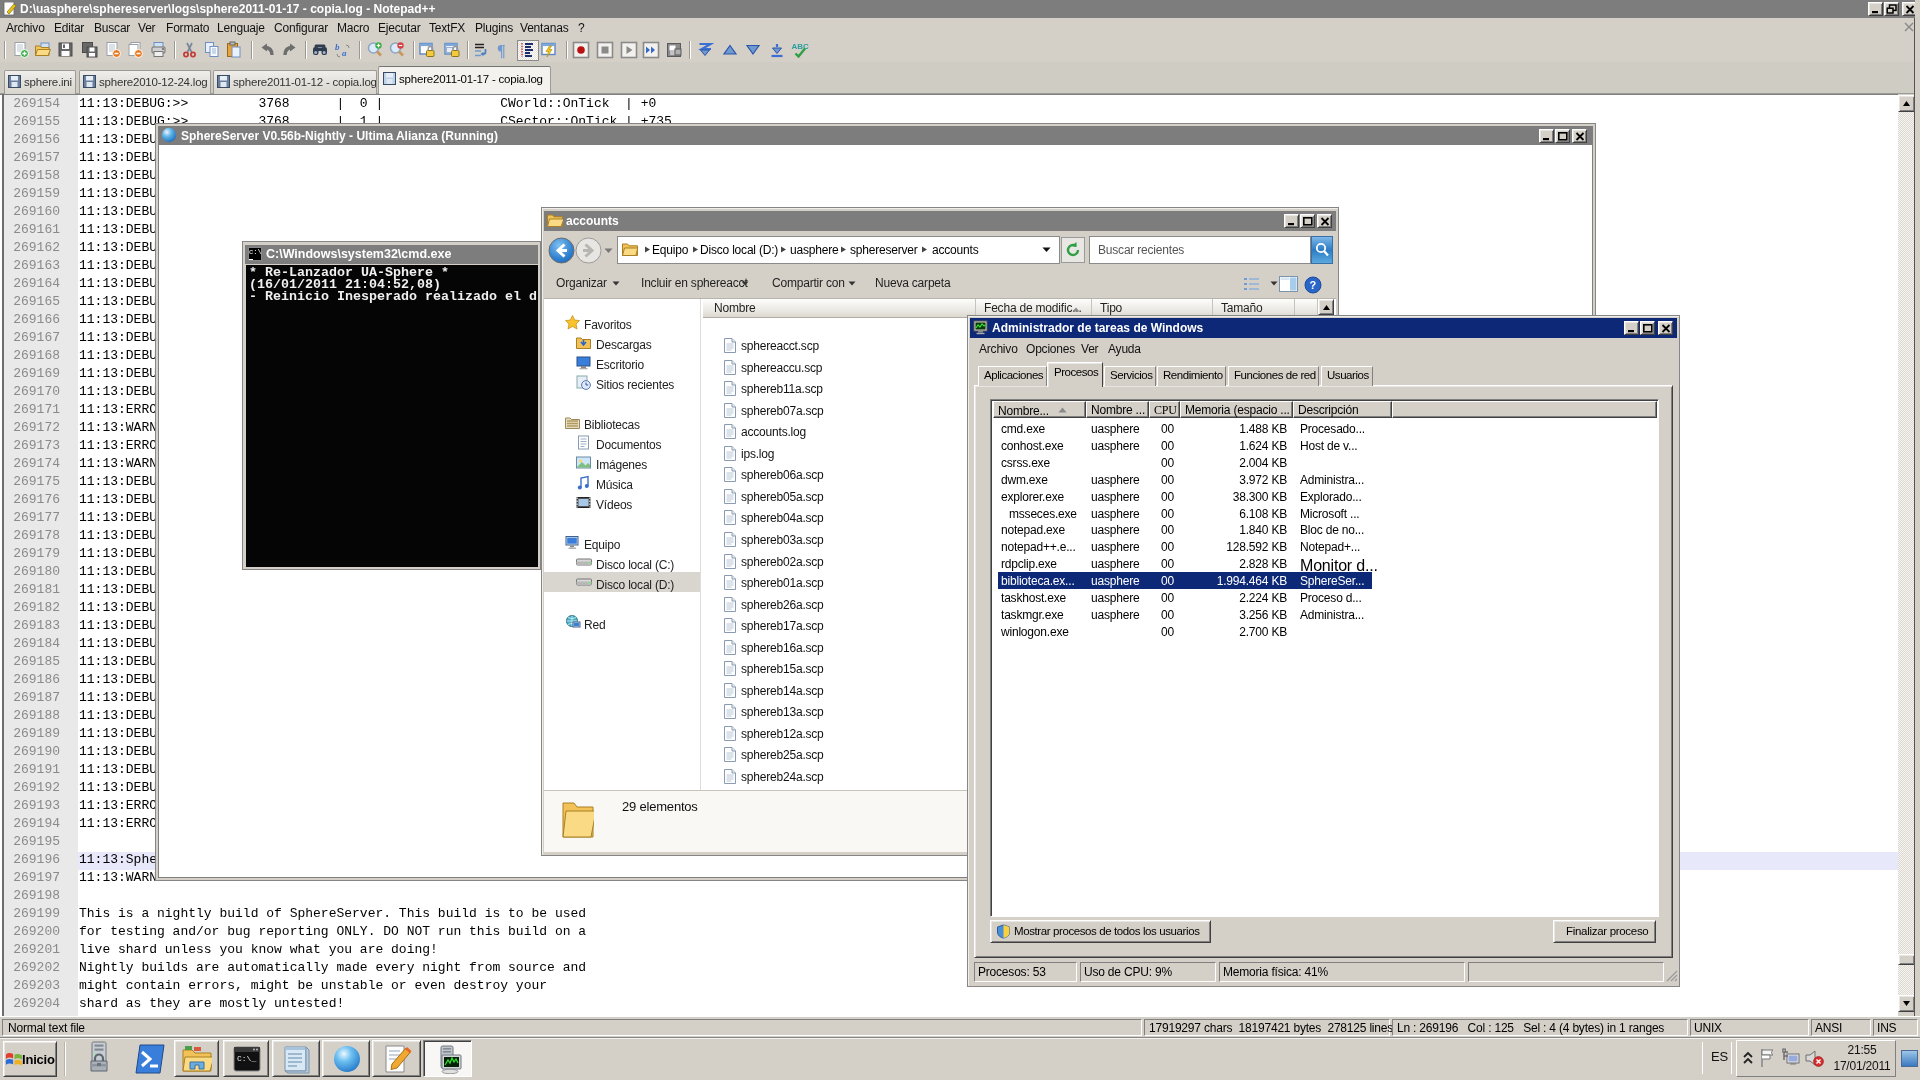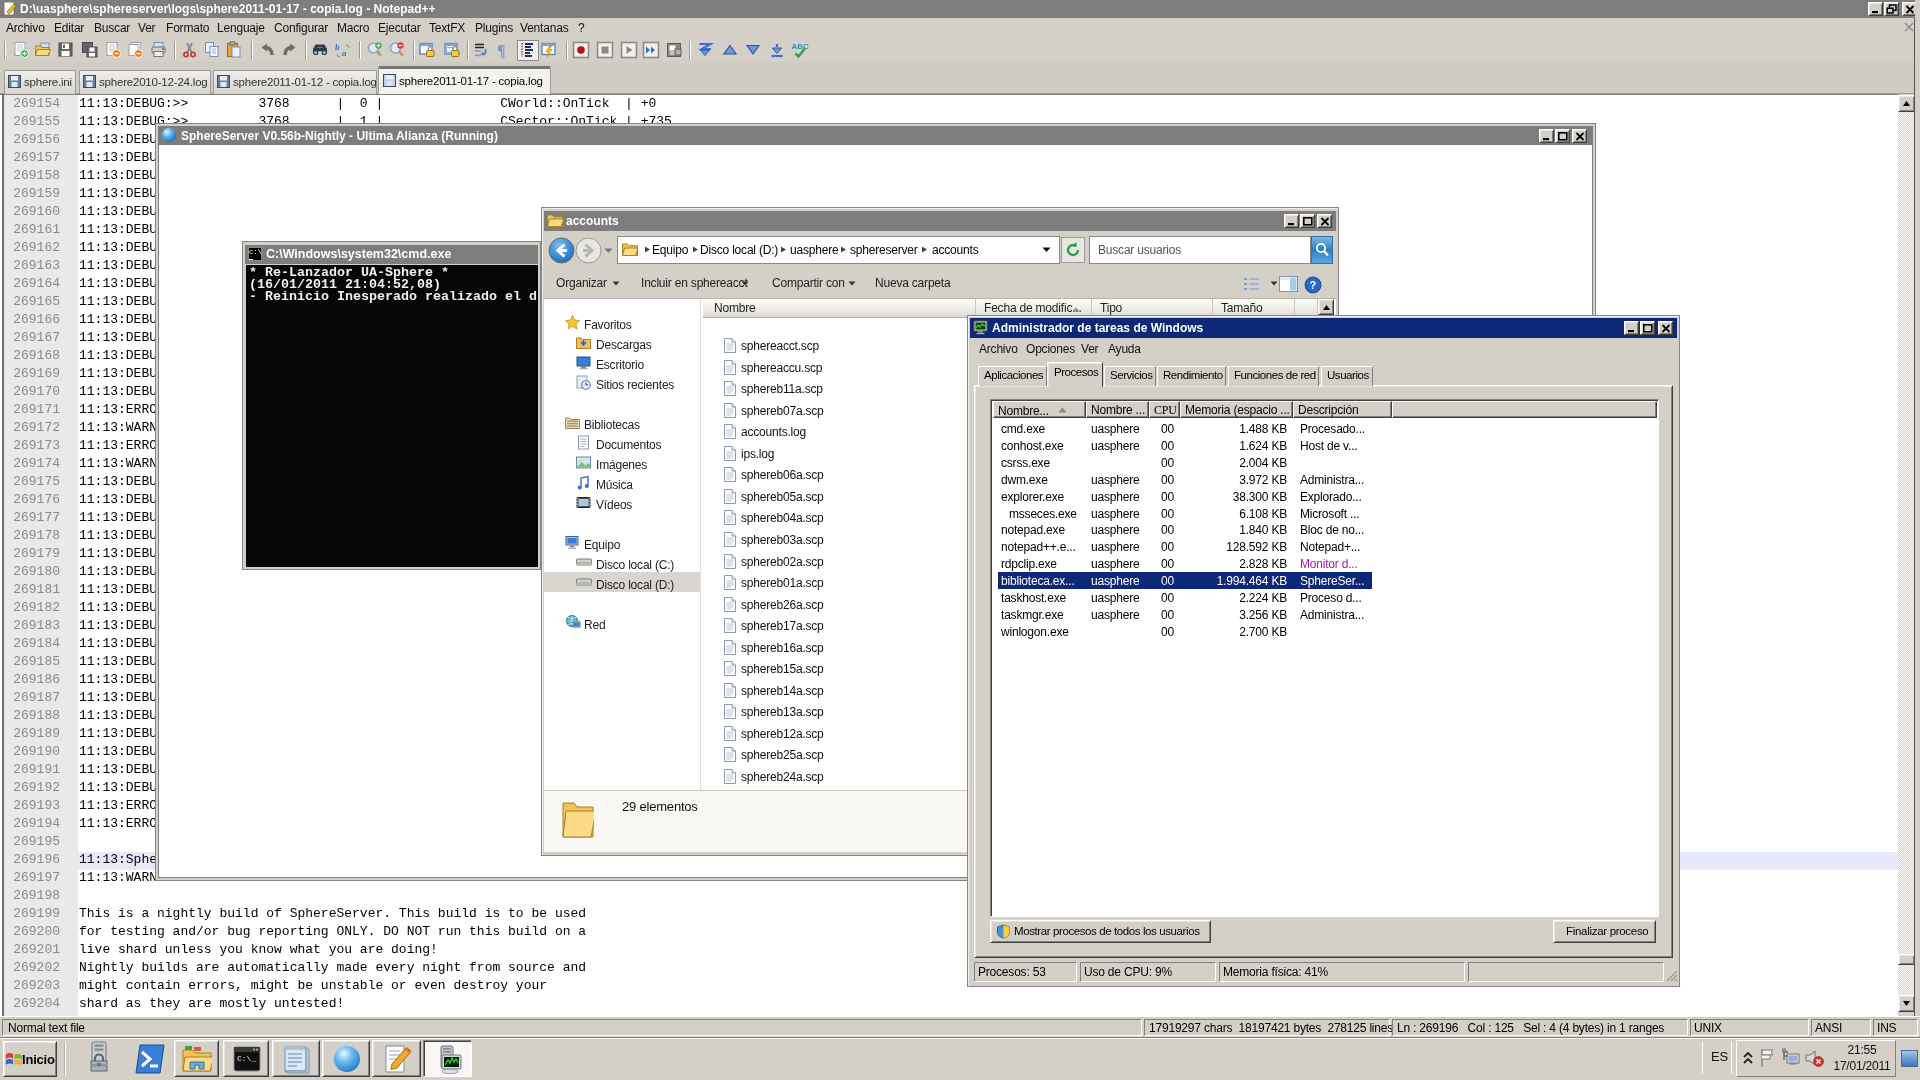--- a/index.html
+++ b/index.html
@@ -107,21 +107,21 @@
 <div class="ab" style="left:79px;top:70px;width:132px;height:24px;background:linear-gradient(#efeeec,#d8d5cd);border:1px solid #9c9a94;border-bottom:none;border-radius:2px 2px 0 0;padding:4px 0 0 3px;font-size:11.5px;color:#333;letter-spacing:-0.45px;white-space:nowrap;overflow:hidden;letter-spacing:-0.2px;"><svg width="13" height="13" viewBox="0 0 13 13" style="vertical-align:-2px">
       <rect x="0.5" y="0.5" width="12" height="12" fill="#6a7f9d" stroke="#3a4a63"></rect>
       <rect x="3" y="1" width="7" height="4.5" fill="#e8eef5"></rect>
       <rect x="3.5" y="7" width="6" height="5" fill="#dfe7f0"></rect>
     </svg> sphere2010-12-24.log</div>
 <div class="ab" style="left:213px;top:70px;width:164px;height:24px;background:linear-gradient(#efeeec,#d8d5cd);border:1px solid #9c9a94;border-bottom:none;border-radius:2px 2px 0 0;padding:4px 0 0 3px;font-size:11.5px;color:#333;letter-spacing:-0.45px;white-space:nowrap;overflow:hidden;letter-spacing:-0.2px;"><svg width="13" height="13" viewBox="0 0 13 13" style="vertical-align:-2px">
       <rect x="0.5" y="0.5" width="12" height="12" fill="#6a7f9d" stroke="#3a4a63"></rect>
       <rect x="3" y="1" width="7" height="4.5" fill="#e8eef5"></rect>
       <rect x="3.5" y="7" width="6" height="5" fill="#dfe7f0"></rect>
     </svg> sphere2011-01-12 - copia.log</div>
-<div class="ab" style="left:378px;top:66px;width:173px;height:28px;background:#f4f2ef;border:1px solid #9c9a94;border-bottom:none;border-radius:2px 2px 0 0;border-top:3px solid #737373;padding:5px 0 0 4px;font-size:11.5px;color:#000;letter-spacing:-0.35px;white-space:nowrap;letter-spacing:-0.2px;"><svg width="13" height="13" viewBox="0 0 13 13" style="vertical-align:-2px">
+<div class="ab" style="left:378px;top:66px;width:173px;height:28px;background:#f4f2ef;border:1px solid #9c9a94;border-bottom:none;border-radius:2px 2px 0 0;border-top:1px solid #737373;padding:5px 0 0 4px;font-size:11.5px;color:#000;letter-spacing:-0.35px;white-space:nowrap;letter-spacing:-0.2px;"><svg width="13" height="13" viewBox="0 0 13 13" style="vertical-align:-2px">
       <rect x="0.5" y="0.5" width="12" height="12" fill="#bcd2e8" stroke="#3a4a63"></rect>
       <rect x="3" y="1" width="7" height="4.5" fill="#e8eef5"></rect>
       <rect x="3.5" y="7" width="6" height="5" fill="#dfe7f0"></rect>
     </svg> sphere2011-01-17 - copia.log</div>
 <div class="ab" style="left:0px;top:94px;width:1898px;height:922px;background:#fff;border-top:1px solid #808080;"></div>
 <div class="ab" style="left:2px;top:94px;width:2px;height:922px;background:#6d6d6d;"></div>
 <div class="ab" style="left:4px;top:95px;width:74px;height:921px;background:#e9e9e9;"></div>
 <div class="ab" style="left:78px;top:852px;width:1820px;height:18px;background:#e8e8fb;"></div>
 <pre class="ab mono" style="left:4px;top:95px;width:56px;font-size:13px;line-height:18px;color:#8a8a8a;text-align:right;">269154
 269155
@@ -358,21 +358,21 @@
 <div class="ab t12" style="left:932px;top:243px;font-size:12px;">accounts</div>
 <div class="ab" style="left:1042px;top:247px;line-height:0;"><svg width="9" height="6" viewBox="0 0 9 6">
       <path d="M0.5 0.5 L4.5 5 L8.5 0.5" fill="#111"></path>
     </svg></div>
 <div class="ab" style="left:1061px;top:237px;width:24px;height:26px;background:#e9e7e3;border:1px solid #9a9a9a;"></div>
 <svg class="ab" style="left:1064px;top:241px" width="18" height="18" viewBox="0 0 18 18">
     <path d="M14 9 a5 5 0 1 1 -2-4" stroke="#2f9e44" stroke-width="2.4" fill="none"></path>
     <path d="M12.5 1 L12.5 6 L7.5 5 Z" fill="#2f9e44"></path>
   </svg>
 <div class="ab" style="left:1089px;top:236px;width:222px;height:28px;background:#fff;border:1px solid #8a8a8a;"></div>
-<div class="ab t12" style="left:1098px;top:243px;font-size:12px;color:#555;">Buscar usuarios</div>
+<div class="ab t12" style="left:1098px;top:243px;font-size:12px;color:#555;">Buscar recientes</div>
 <div class="ab" style="left:1311px;top:236px;width:22px;height:28px;background:linear-gradient(#7db8e8,#2d7cc4 50%,#5aa9e0);border:1px solid #3a6ea5;"></div>
 <svg class="ab" style="left:1314px;top:241px" width="16" height="17" viewBox="0 0 16 17">
     <circle cx="7" cy="7" r="4.2" fill="none" stroke="#fff" stroke-width="1.8"></circle>
     <path d="M10 10 L14 14.5" stroke="#fff" stroke-width="2.2"></path>
   </svg>
 <div class="ab" style="left:544px;top:268px;width:792px;height:31px;background:#d4d0c8;border-bottom:1px solid #b8b4ac;"></div>
 <div class="ab t12" style="left:556px;top:276px;font-size:12px;color:#1f1f1f;">Organizar</div>
 <div class="ab t12" style="left:641px;top:276px;font-size:12px;color:#1f1f1f;">Incluir en sphereacct</div>
 <div class="ab t12" style="left:772px;top:276px;font-size:12px;color:#1f1f1f;">Compartir con</div>
 <div class="ab t12" style="left:875px;top:276px;font-size:12px;color:#1f1f1f;">Nueva carpeta</div>
@@ -728,21 +728,21 @@
 <div class="ab t12" style="left:1300px;top:523.4px;font-size:12px;color:#000;">Bloc de no...</div>
 <div class="ab t12" style="left:1001px;top:540.3px;font-size:12px;color:#000;">notepad++.e...</div>
 <div class="ab t12" style="left:1091px;top:540.3px;font-size:12px;color:#000;">uasphere</div>
 <div class="ab t12" style="left:1161px;top:540.3px;font-size:12px;color:#000;">00</div>
 <div class="ab" style="left:1180px;top:540.3px;width:107px;text-align:right;font-size:12px;color:#000;white-space:nowrap;letter-spacing:-0.2px;">128.592 KB</div>
 <div class="ab t12" style="left:1300px;top:540.3px;font-size:12px;color:#000;">Notepad+...</div>
 <div class="ab t12" style="left:1001px;top:557.2px;font-size:12px;color:#000;">rdpclip.exe</div>
 <div class="ab t12" style="left:1091px;top:557.2px;font-size:12px;color:#000;">uasphere</div>
 <div class="ab t12" style="left:1161px;top:557.2px;font-size:12px;color:#000;">00</div>
 <div class="ab" style="left:1180px;top:557.2px;width:107px;text-align:right;font-size:12px;color:#000;white-space:nowrap;letter-spacing:-0.2px;">2.828 KB</div>
-<div class="ab t12" style="left:1300px;top:557.2px;font-size:12px;color:#a21caf;">Monitor d...</div>
+<div class="ab t12" style="left:1300px;top:557.2px;font-size:16px;color:#000000;">Monitor d...</div>
 <div class="ab" style="left:998px;top:572.1px;width:374px;height:17px;background:#0c2876;"></div>
 <div class="ab t12" style="left:1001px;top:574.1px;font-size:12px;color:#fff;">biblioteca.ex...</div>
 <div class="ab t12" style="left:1091px;top:574.1px;font-size:12px;color:#fff;">uasphere</div>
 <div class="ab t12" style="left:1161px;top:574.1px;font-size:12px;color:#fff;">00</div>
 <div class="ab" style="left:1180px;top:574.1px;width:107px;text-align:right;font-size:12px;color:#fff;white-space:nowrap;letter-spacing:-0.2px;">1.994.464 KB</div>
 <div class="ab t12" style="left:1300px;top:574.1px;font-size:12px;color:#fff;">SphereSer...</div>
 <div class="ab t12" style="left:1001px;top:591.0px;font-size:12px;color:#000;">taskhost.exe</div>
 <div class="ab t12" style="left:1091px;top:591.0px;font-size:12px;color:#000;">uasphere</div>
 <div class="ab t12" style="left:1161px;top:591.0px;font-size:12px;color:#000;">00</div>
 <div class="ab" style="left:1180px;top:591.0px;width:107px;text-align:right;font-size:12px;color:#000;white-space:nowrap;letter-spacing:-0.2px;">2.224 KB</div>

